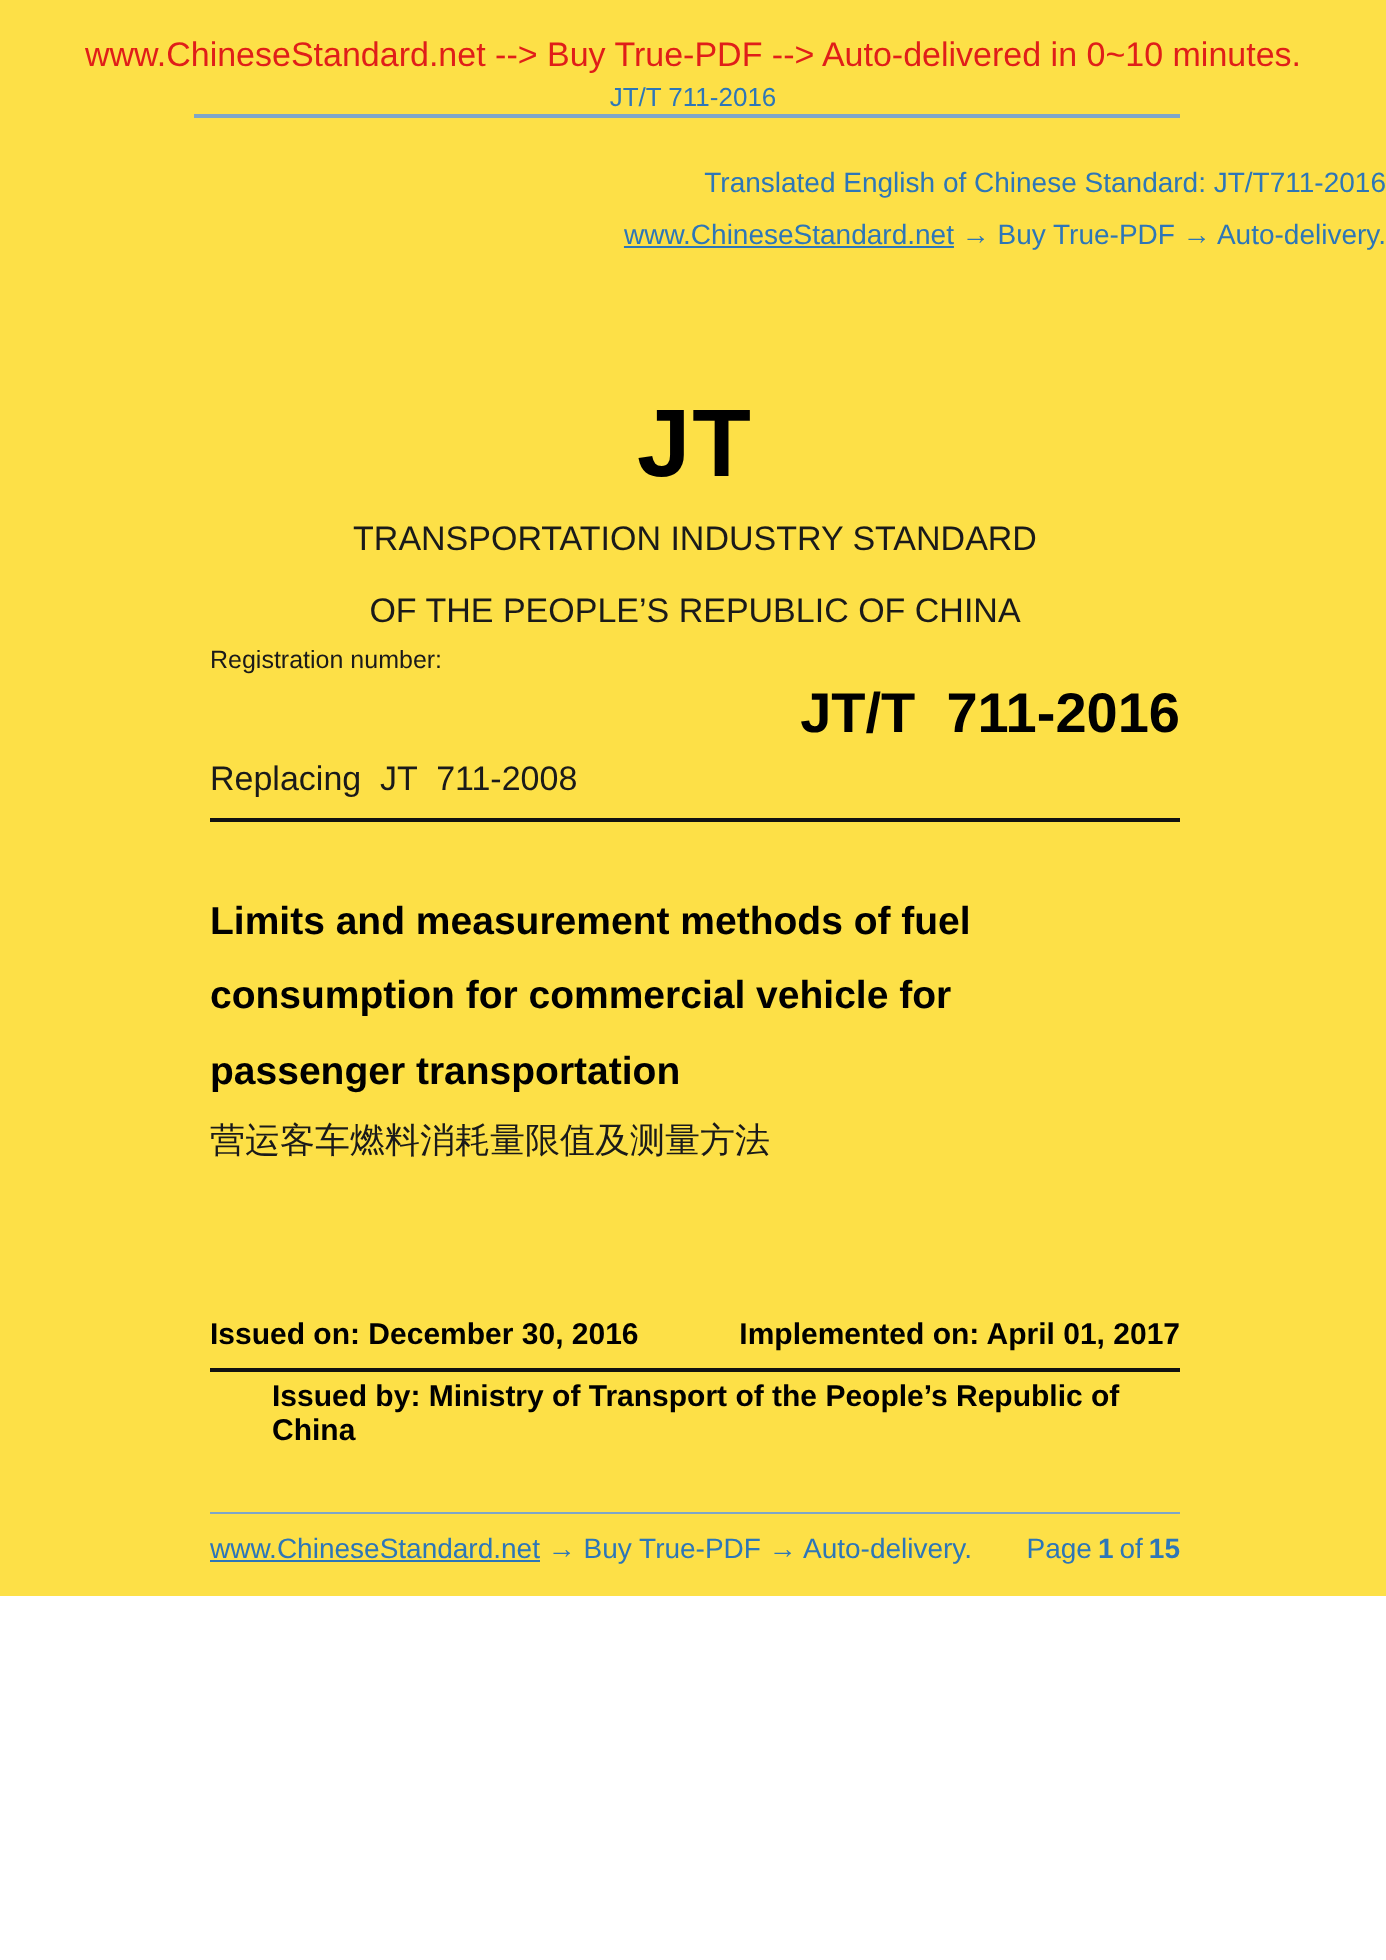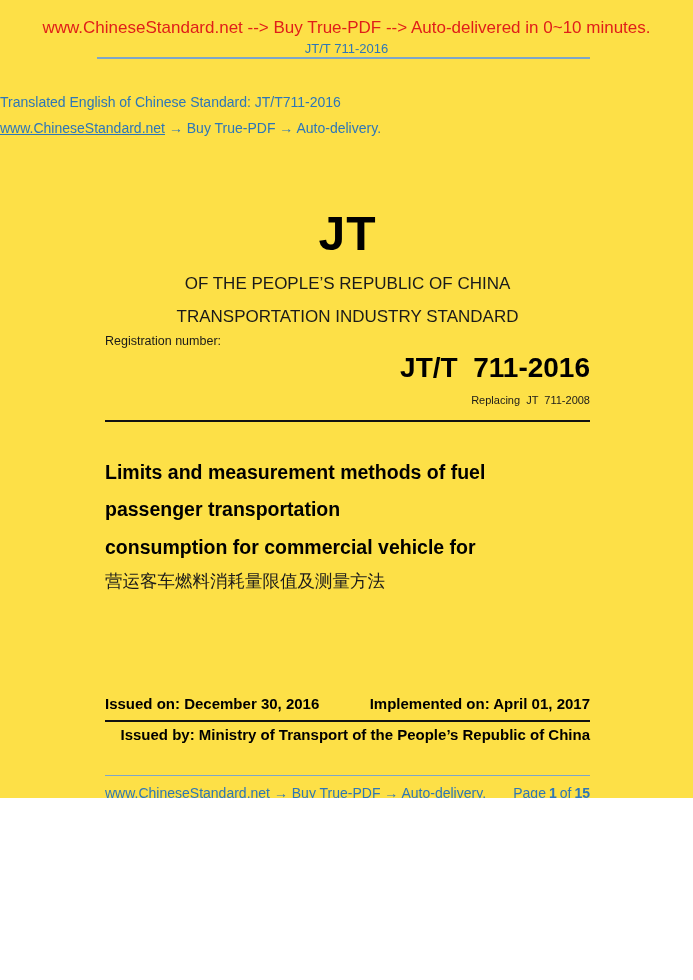--- a/index.html
+++ b/index.html
@@ -24,22 +24,22 @@
     text-align:center;
     color:#2d76b8;
     font-size:13px;
     line-height:15px;
   }
   .rule { border:0; }
   .rule-blue { border-top:2px solid #7ea6c8; }
   .rule-black { border-top:2px solid #111111; }
   .header-rule { margin:1px 103px 0 97px; }
   .trans-block {
-    margin-top:31px;
-    text-align:left;
+    margin-top:20px;
+    text-align:right;
     color:#2d76b8;
     font-size:14px;
     line-height:25.5px;
   }
   .link { color:#2d76b8; text-decoration:underline; cursor:pointer; }
   .content { margin:0 103px 0 105px; }
   .jt-logo {
     margin-top:71px;
     text-align:center;
     font-size:48px;
@@ -64,57 +64,57 @@
     margin-top:2px;
     text-align:right;
     font-size:28px;
     font-weight:bold;
     line-height:28px;
     white-space:pre;
     color:#000000;
   }
   .replacing {
     margin-top:11px;
-    text-align:right;
-    font-size:11px;
+    font-size:17px;
     line-height:15px;
     white-space:pre;
   }
   .upper-rule { margin-top:12px; }
   .title-block {
     margin-top:32px;
   }
   .title-line {
     font-size:19.5px;
     font-weight:bold;
     line-height:37.5px;
     color:#000000;
   }
   .title-cn {
     font-size:17.5px;
     line-height:30px;
     color:#1a1a1a;
   }
   .issued-row {
-    margin-top:100px;
+    margin-top:75px;
     display:flex;
     justify-content:space-between;
     font-size:15px;
     font-weight:bold;
     line-height:16px;
     color:#000000;
   }
   .issuance-rule { margin-top:8px; }
   .issued-by {
     margin-top:4px;
-    text-align:right;
+    text-align:left;
     font-size:15px;
     font-weight:bold;
     line-height:17px;
     color:#000000;
+    margin-left:31px;
   }
   .footer-rule { margin-top:32px; border-top:1.5px solid #7ea6c8; }
   .footer-row {
     margin-top:9px;
     display:flex;
     justify-content:space-between;
     align-items:baseline;
     font-size:14px;
     line-height:16px;
     color:#2d76b8;
@@ -132,36 +132,36 @@
 
   <div class="trans-block">
     <div class="trans-line">Translated English of Chinese Standard: JT/T711-2016</div>
     <div class="trans-line"><a class="link">www.ChineseStandard.net</a><span> → Buy True-PDF → Auto-delivery.</span></div>
   </div>
 
   <div class="content">
 
     <div class="jt-logo">JT</div>
 
+    <div class="org-line org1">TRANSPORTATION INDUSTRY STANDARD</div>
     <div class="org-line org2">OF THE PEOPLE’S REPUBLIC OF CHINA</div>
-    <div class="org-line org1">TRANSPORTATION INDUSTRY STANDARD</div>
 
     <div class="ics-block">
       <div>Registration number:</div>
     </div>
 
     <div class="std-number">JT/T  711-2016</div>
     <div class="replacing">Replacing  JT  711-2008</div>
 
     <div class="rule upper-rule rule-black"></div>
 
     <div class="title-block">
       <div class="title-line">Limits and measurement methods of fuel</div>
+      <div class="title-line">consumption for commercial vehicle for</div>
       <div class="title-line">passenger transportation</div>
-      <div class="title-line">consumption for commercial vehicle for</div>
       <div class="title-cn">营运客车燃料消耗量限值及测量方法</div>
     </div>
 
     <div class="issued-row">
       <span>Issued on: December 30, 2016</span>
       <span>Implemented on: April 01, 2017</span>
     </div>
     <div class="rule issuance-rule rule-black"></div>
     <div class="issued-by">Issued by: Ministry of Transport of the People’s Republic of China</div>
 

